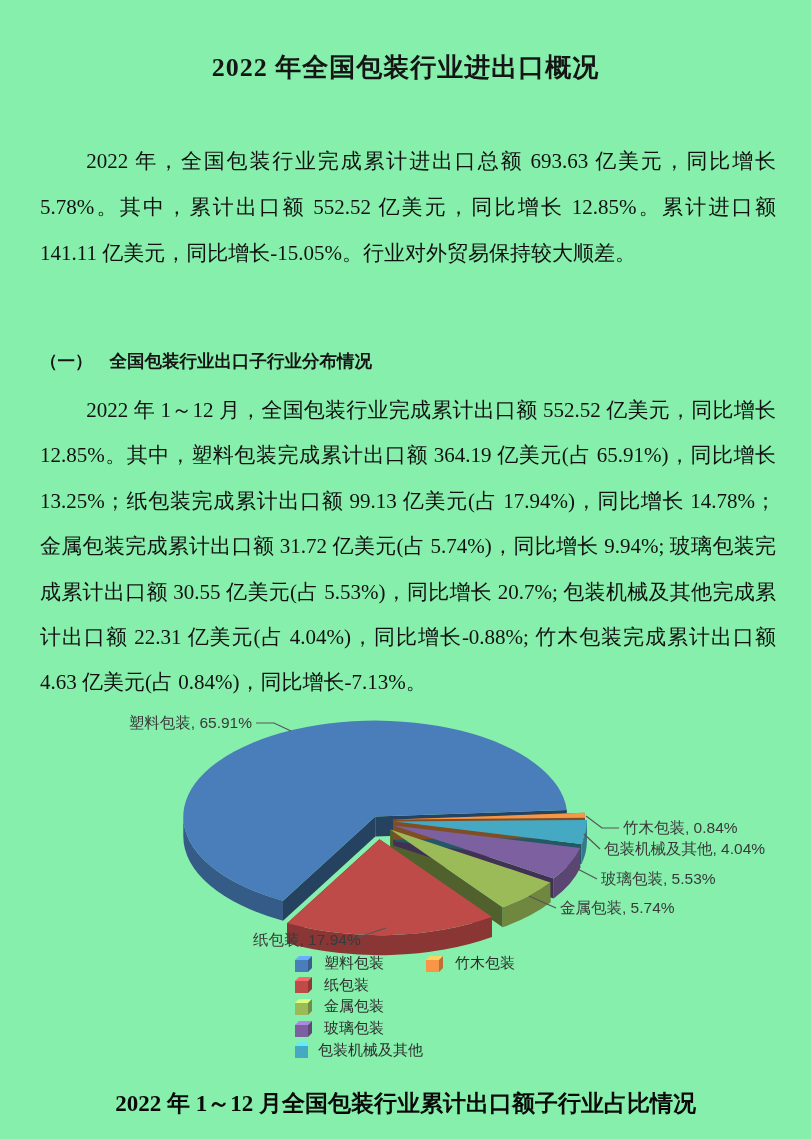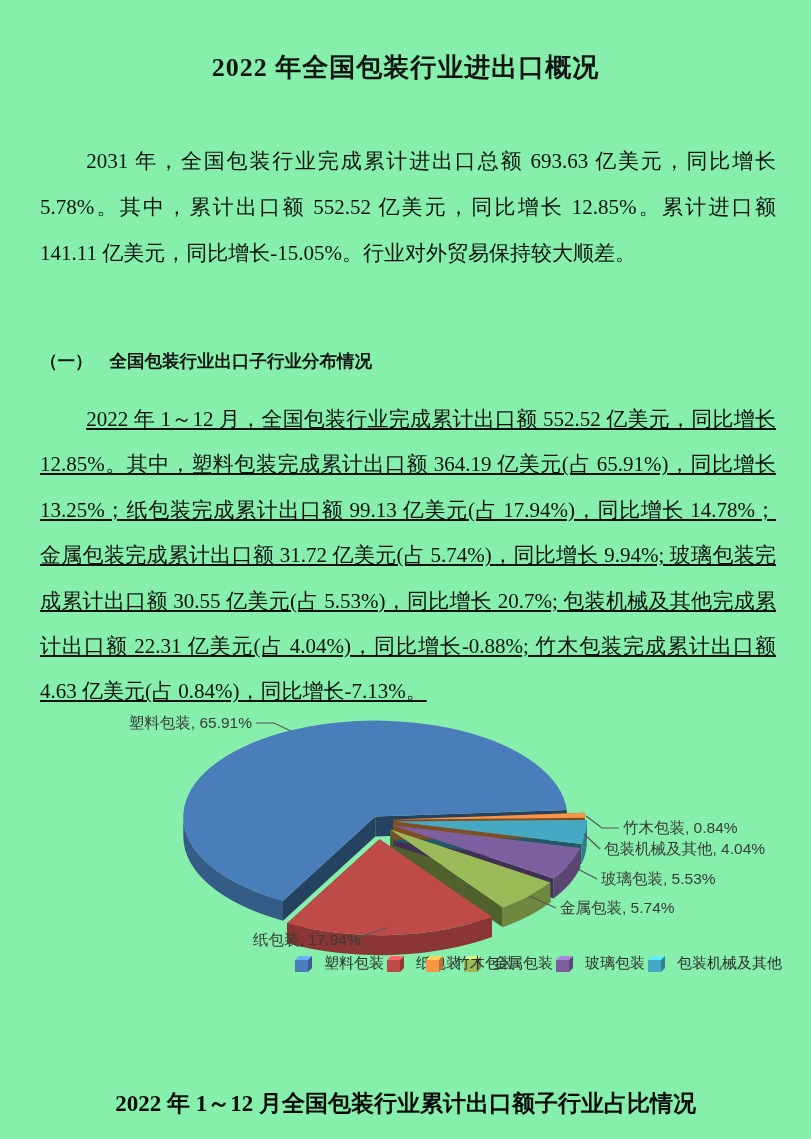--- a/index.html
+++ b/index.html
@@ -10,28 +10,28 @@
   }
   .title {
     position:absolute; top:50px; left:0; width:100%; text-align:center;
     font-size:26px; font-weight:700; letter-spacing:1px;
   }
   .body-para {
     position:absolute; left:40px; width:736px; font-size:21px;
     text-align:justify; text-indent:2.2em; color:#111;
   }
   .para1 { top:138px; line-height:46px; }
-  .para2 { top:397px; line-height:45.4px;text-decoration:underline; }
+  .para2 { top:388px; line-height:45.4px; }
   .h2 { position:absolute; top:295px; left:40px; font-size:20px; font-weight:700; letter-spacing:2px; }
   .h2 .num { margin-right:38px; letter-spacing:0; }
   .h3 { position:absolute; top:349px; left:40px; font-size:17.5px; font-weight:700; }
   .h3 .num { margin-right:17px; }
   #pie-svg { position:absolute; left:120px; top:698px; }
   #legend { position:absolute; left:292px; top:953px; display:flex; }
-  .legend-col { display:flex; flex-direction:row; }
+  .legend-col { display:flex; flex-direction:column; }
   .legend-col.c0 { width:131px; }
   .legend-item { display:flex; align-items:center; height:21.6px; }
   .legend-item .lab {
     margin-left:10px; font-family:"Liberation Sans","DejaVu Sans",sans-serif;
     font-size:15px; color:#2f2f2f; white-space:nowrap;
   }
   .caption {
     position:absolute; top:1088px; left:0; width:100%; text-align:center;
     font-size:23px; font-weight:700; color:#0a0a0a;
   }
@@ -41,21 +41,21 @@
   }
   .leader { stroke:#555; stroke-width:1.2; fill:none; }
 </style>
 </head>
 <body>
 
 <div class="page">
 
   <h1 class="title">2022 年全国包装行业进出口概况</h1>
 
-  <p class="body-para para1">2031 年，全国包装行业完成累计进出口总额 693.63 亿美元，同比增长 5.78%。其中，累计出口额 552.52 亿美元，同比增长 12.85%。累计进口额 141.11 亿美元，同比增长-15.05%。行业对外贸易保持较大顺差。</p>
+  <p class="body-para para1">2022 年，全国包装行业完成累计进出口总额 693.63 亿美元，同比增长 5.78%。其中，累计出口额 552.52 亿美元，同比增长 12.85%。累计进口额 141.11 亿美元，同比增长-15.05%。行业对外贸易保持较大顺差。</p>
 
 
   <div class="h3">
     <span class="num">（一）</span><span>全国包装行业出口子行业分布情况</span>
   </div>
 
   <p class="body-para para2">2022 年 1～12 月，全国包装行业完成累计出口额 552.52 亿美元，同比增长 12.85%。其中，塑料包装完成累计出口额 364.19 亿美元(占 65.91%)，同比增长 13.25%；纸包装完成累计出口额 99.13 亿美元(占 17.94%)，同比增长 14.78%；金属包装完成累计出口额 31.72 亿美元(占 5.74%)，同比增长 9.94%; 玻璃包装完成累计出口额 30.55 亿美元(占 5.53%)，同比增长 20.7%; 包装机械及其他完成累计出口额 22.31 亿美元(占 4.04%)，同比增长-0.88%; 竹木包装完成累计出口额 4.63 亿美元(占 0.84%)，同比增长-7.13%。</p>
 
   <svg id="pie-svg" width="690" height="258" viewBox="0 0 690 258">
       <g>

